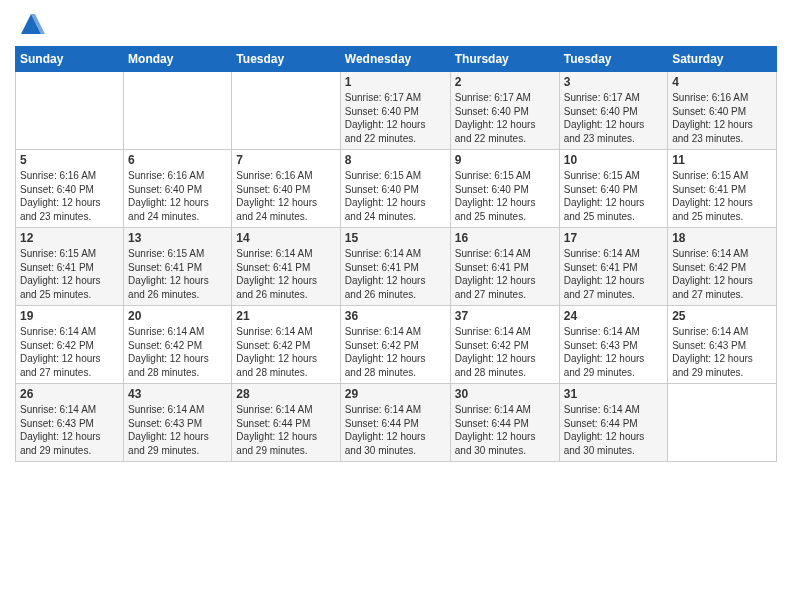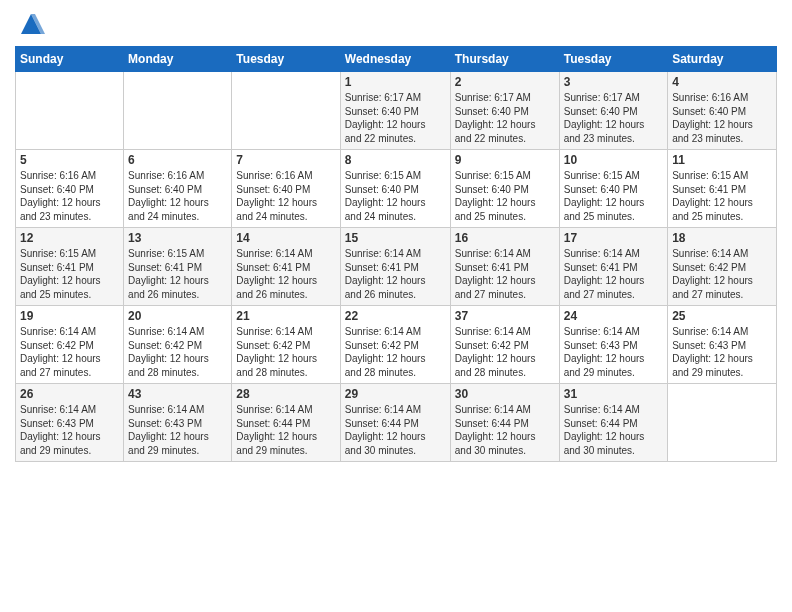--- a/index.html
+++ b/index.html
@@ -287,21 +287,21 @@
 and 28 minutes.</div>
           </td>
           <td>
             <div class="day-num">21</div>
             <div class="day-info" style="white-space: pre-line;">Sunrise: 6:14 AM
 Sunset: 6:42 PM
 Daylight: 12 hours
 and 28 minutes.</div>
           </td>
           <td>
-            <div class="day-num">22</div>
+            <div class="day-num">36</div>
             <div class="day-info" style="white-space: pre-line;">Sunrise: 6:14 AM
 Sunset: 6:42 PM
 Daylight: 12 hours
 and 28 minutes.</div>
           </td>
           <td>
             <div class="day-num">37</div>
             <div class="day-info" style="white-space: pre-line;">Sunrise: 6:14 AM
 Sunset: 6:42 PM
 Daylight: 12 hours

